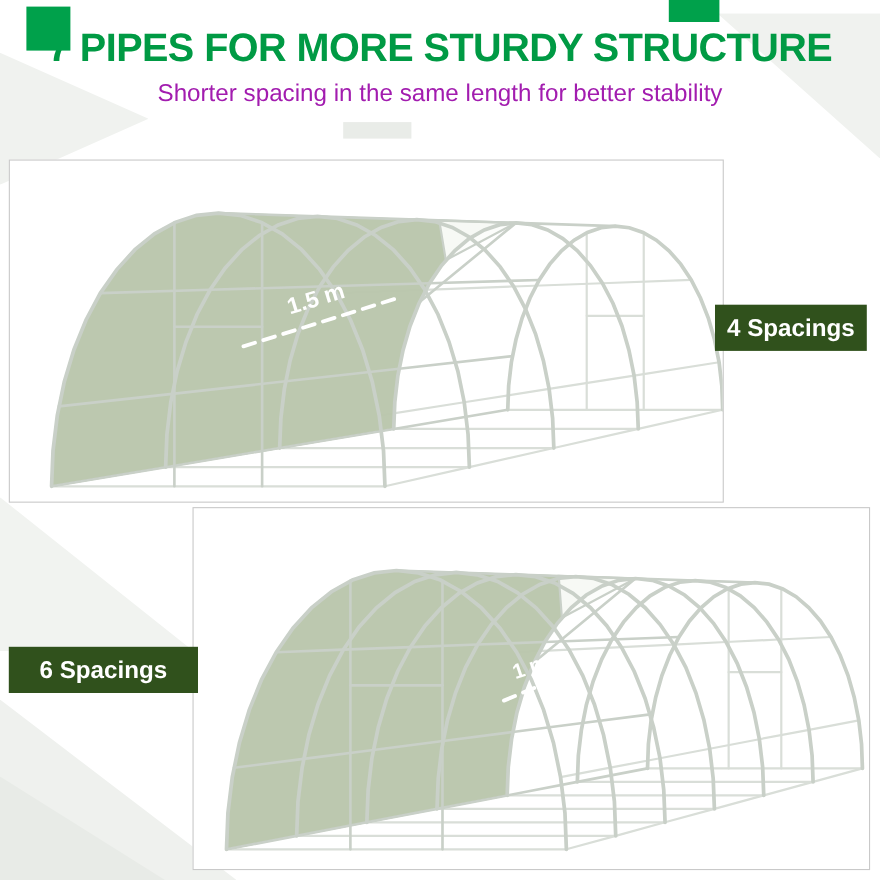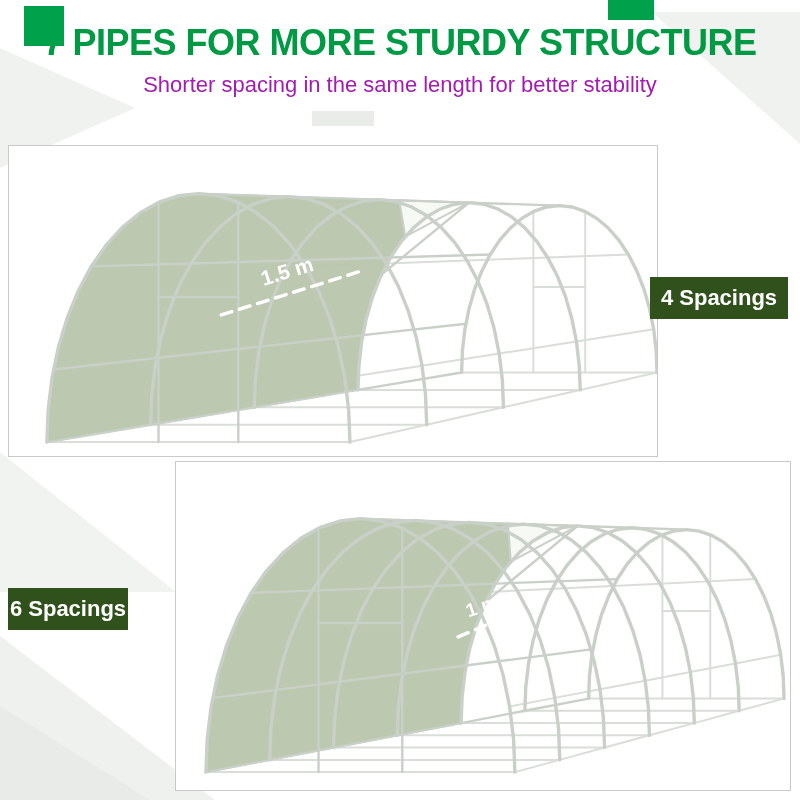--- a/index.html
+++ b/index.html
@@ -31,21 +31,21 @@
   .subtitle{position:absolute;left:0;top:72px;width:100%;text-align:center;font-size:22px;color:#a21caf;z-index:1}
 
   .panel{position:absolute;background:#fff;border:1px solid #c9c9c9;z-index:1}
   .panel-top{left:8px;top:145px;width:650px;height:312px}
   .panel-bottom{left:175px;top:461px;width:616px;height:330px}
   .panel svg{display:block;width:100%;height:100%}
 
   .badge{position:absolute;height:42px;line-height:42px;text-align:center;color:#fff;font-size:22px;
          font-weight:bold;background:var(--badge-dark-green);z-index:3}
   .badge-top{left:650px;top:277px;width:138px}
-  .badge-bottom{left:8px;top:588px;width:120px}
+  .badge-bottom{left:8px;top:588px;width:172px}
 
   .hoop{fill:none;stroke:var(--frame-gray);stroke-width:3.4;stroke-linecap:round}
   .rail{fill:none;stroke:var(--frame-gray);stroke-width:2.4;stroke-linecap:round}
   .far{stroke:#d9ded8;stroke-width:2}
   .cover{fill:var(--cover-sage);fill-opacity:.96;stroke:#a4b494;stroke-width:1.5}
   .flap{fill:#fcfdfb;fill-opacity:.92;stroke:var(--frame-gray);stroke-width:2}
   .measure{fill:none;stroke:#fff;stroke-width:3.5;stroke-dasharray:11 8;stroke-linecap:round}
   .measure-label{fill:#fff;font-weight:bold;font-family:"Liberation Sans",sans-serif}
 </style>
 </head>

